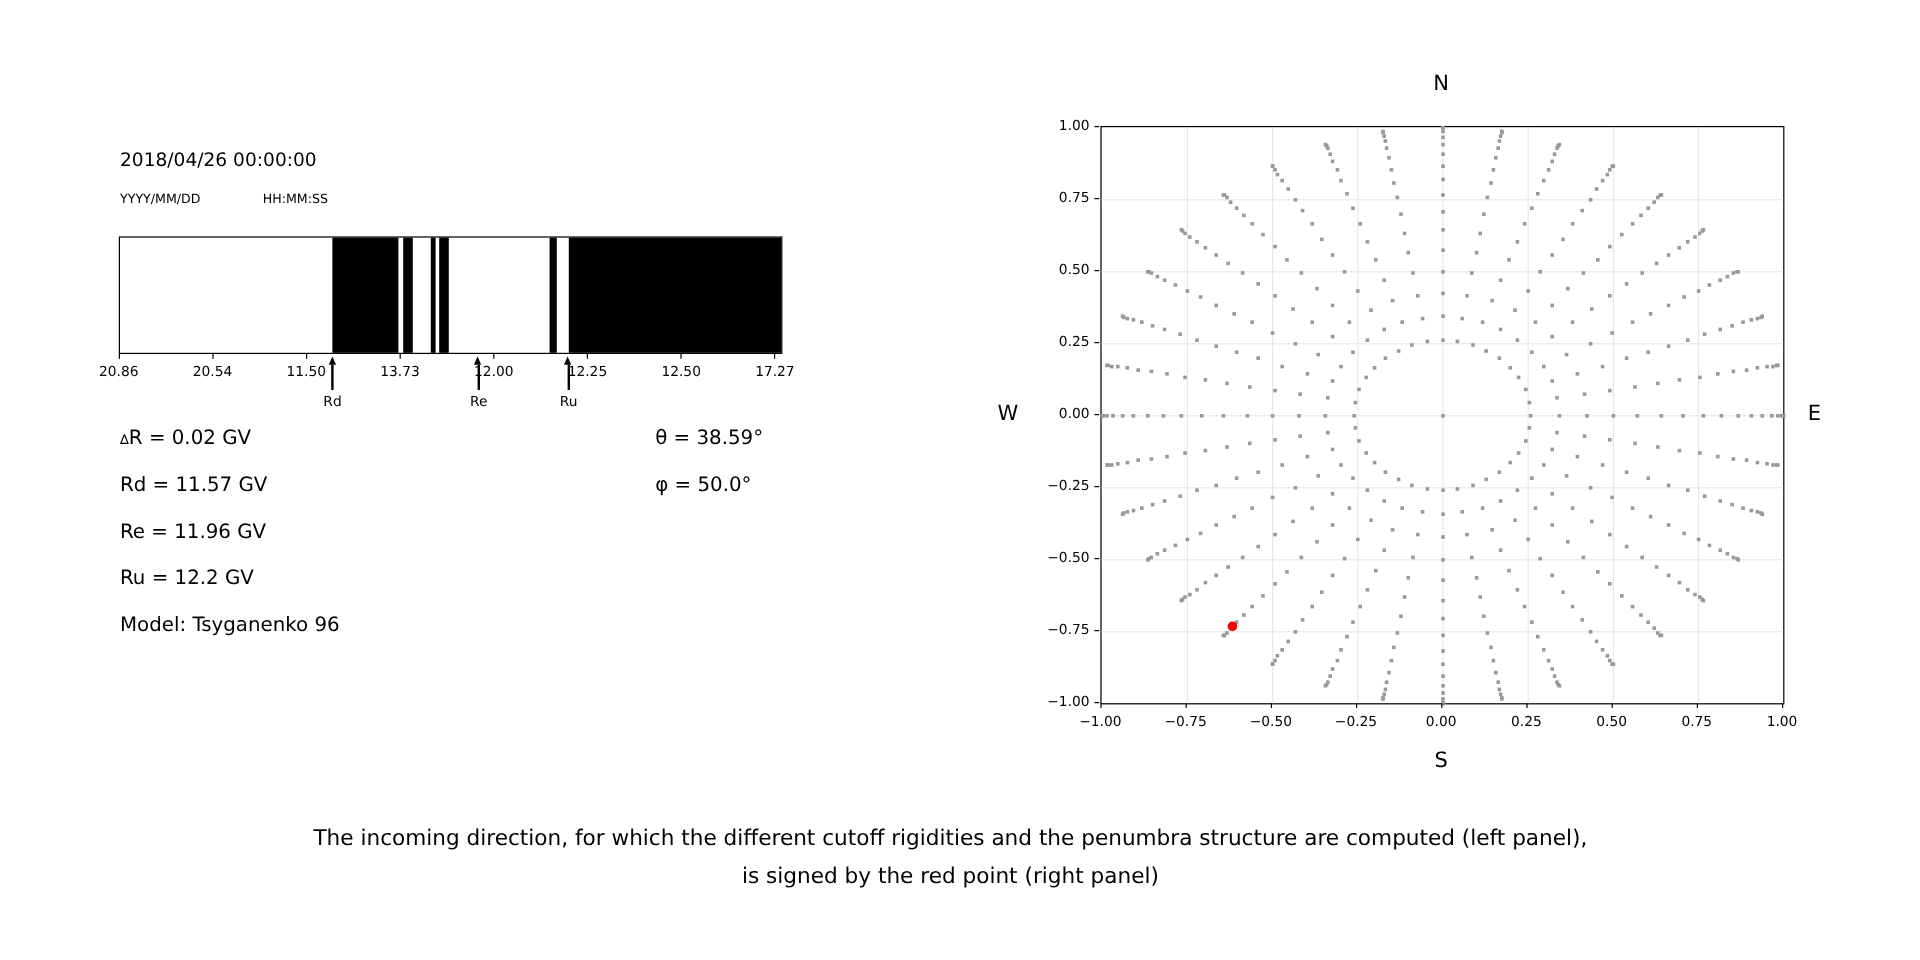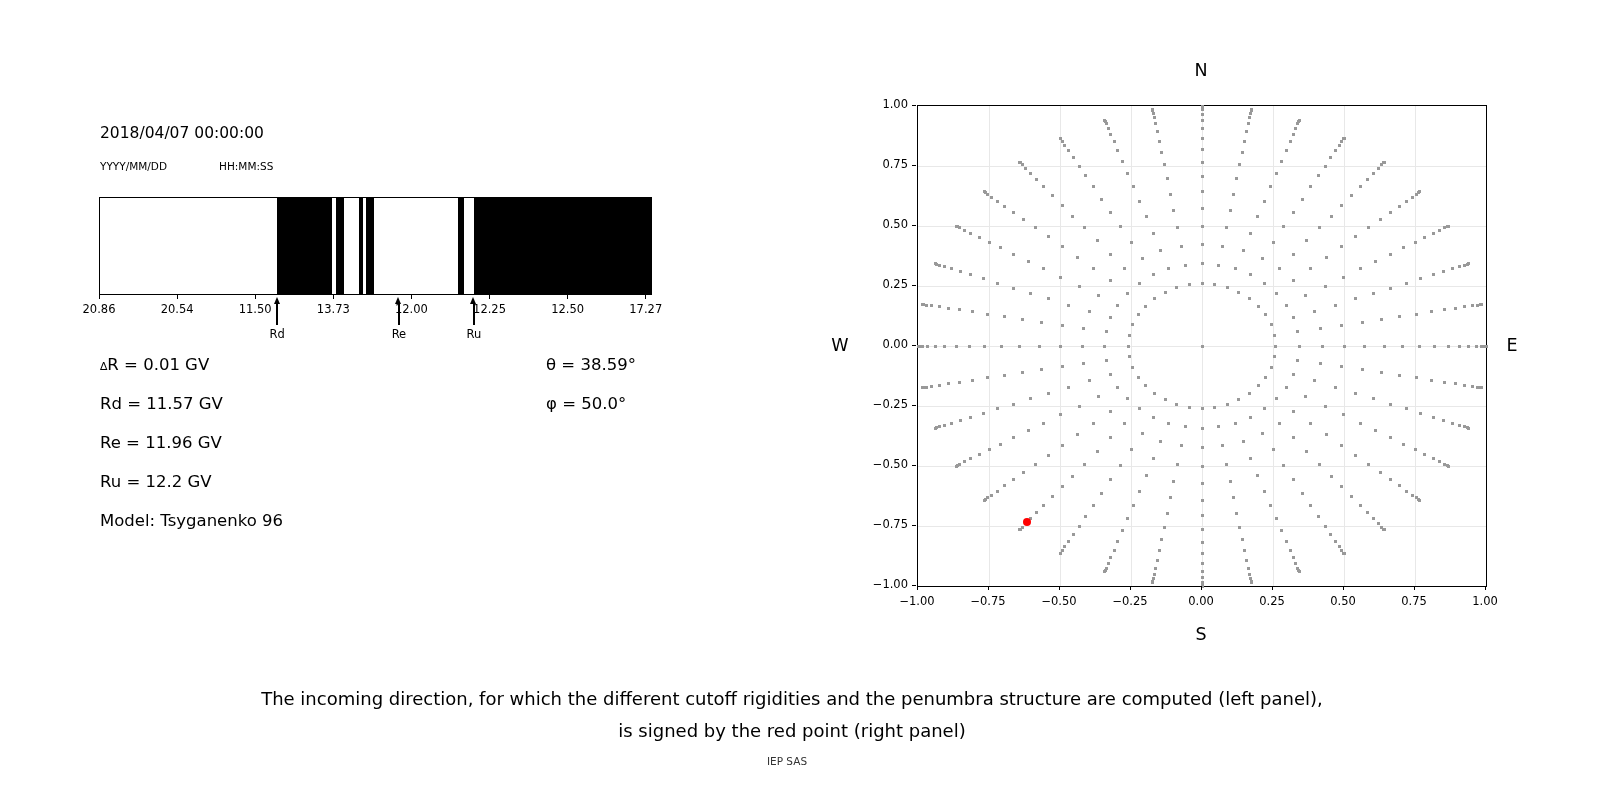--- a/index.html
+++ b/index.html
@@ -29,34 +29,34 @@
   .red-dot{position:absolute;width:8px;height:8px;border-radius:50%;background:#f00000;}
   .compass{font-size:17.5px;}
   .caption{left:0px;width:1584px;text-align:center;font-size:18px;}
   .credit{left:0px;width:1574px;text-align:center;font-size:10.5px;color:#333;}
 </style>
 </head>
 <body>
 
 <div class="figure" id="fig">
 
-  <div class="abs datetime">2018/04/07 00:00:00</div>
+  <div class="abs datetime">2018/04/26 00:00:00</div>
   <div class="abs fmt-date">YYYY/MM/DD</div>
   <div class="abs fmt-time">HH:MM:SS</div>
 
   <div class="abs barcode-box" id="barcode">
       <div class="bar" style="left:32.2033898305085%;width:9.887005649717457%;background:#000000;"></div>
       <div class="bar" style="left:42.82485875706211%;width:1.412429378531094%;background:#000000;"></div>
       <div class="bar" style="left:46.949152542372865%;width:0.7344632768361528%;background:#000000;"></div>
       <div class="bar" style="left:48.24858757062144%;width:1.412429378531094%;background:#000000;"></div>
       <div class="bar" style="left:64.97175141242941%;width:1.129943502824835%;background:#000000;"></div>
       <div class="bar" style="left:67.7966101694915%;width:32.2033898305085%;background:#000000;"></div>
     </div>
 
-  <div class="abs info-line" style="top:355px;"><span class="info-small">∆</span><span>R = 0.01 GV</span></div>
+  <div class="abs info-line" style="top:355px;"><span class="info-small">∆</span><span>R = 0.02 GV</span></div>
   <div class="abs info-line" style="top:394px;">Rd = 11.57 GV</div>
   <div class="abs info-line" style="top:433px;">Re = 11.96 GV</div>
   <div class="abs info-line" style="top:472px;">Ru = 12.2 GV</div>
   <div class="abs info-line" style="top:511px;">Model: Tsyganenko 96</div>
   <div class="abs angle-line" style="top:355px;">θ = 38.59°</div>
   <div class="abs angle-line" style="top:394px;">φ = 50.0°</div>
 
   <div class="abs compass" style="left:1171px;top:60px;width:60px;text-align:center;">N</div>
   <div class="abs compass" style="left:1171px;top:624px;width:60px;text-align:center;">S</div>
   <div class="abs compass" style="left:810px;top:335px;width:60px;text-align:center;">W</div>
@@ -652,21 +652,20 @@
       <div class="dot" style="left:236.2px;top:16.4px;background:#999999;"></div>
       <div class="dot" style="left:234.9px;top:10.2px;background:#999999;"></div>
       <div class="dot" style="left:233.9px;top:5.7px;background:#999999;"></div>
       <div class="dot" style="left:233.4px;top:3.0px;background:#999999;"></div>
       <div class="dot" style="left:233.2px;top:2.1px;background:#999999;"></div>
       <div class="red-dot" style="left:104.8px;top:412.4px;background:#ff0000;"></div>
     </div>
 
   <div class="abs caption" style="top:720px;">is signed by the red point (right panel)</div>
   <div class="abs caption" style="top:688px;">The incoming direction, for which the different cutoff rigidities and the penumbra structure are computed (left panel),</div>
-  <div class="abs credit" style="top:755px;">IEP SAS</div>
 
 <div class="abs" style="left:98.5px;top:295px;width:1px;height:4px;background:#000;"></div>
     <div class="abs tick-label" style="left:69px;top:302px;width:60px;">20.86</div>
     <div class="abs" style="left:176.6073446327684px;top:295px;width:1px;height:4px;background:#000;"></div>
     <div class="abs tick-label" style="left:147.1073446327684px;top:302px;width:60px;">20.54</div>
     <div class="abs" style="left:254.71468926553675px;top:295px;width:1px;height:4px;background:#000;"></div>
     <div class="abs tick-label" style="left:225.21468926553675px;top:302px;width:60px;">11.50</div>
     <div class="abs" style="left:332.8220338983051px;top:295px;width:1px;height:4px;background:#000;"></div>
     <div class="abs tick-label" style="left:303.3220338983051px;top:302px;width:60px;">13.73</div>
     <div class="abs" style="left:410.9293785310735px;top:295px;width:1px;height:4px;background:#000;"></div>

